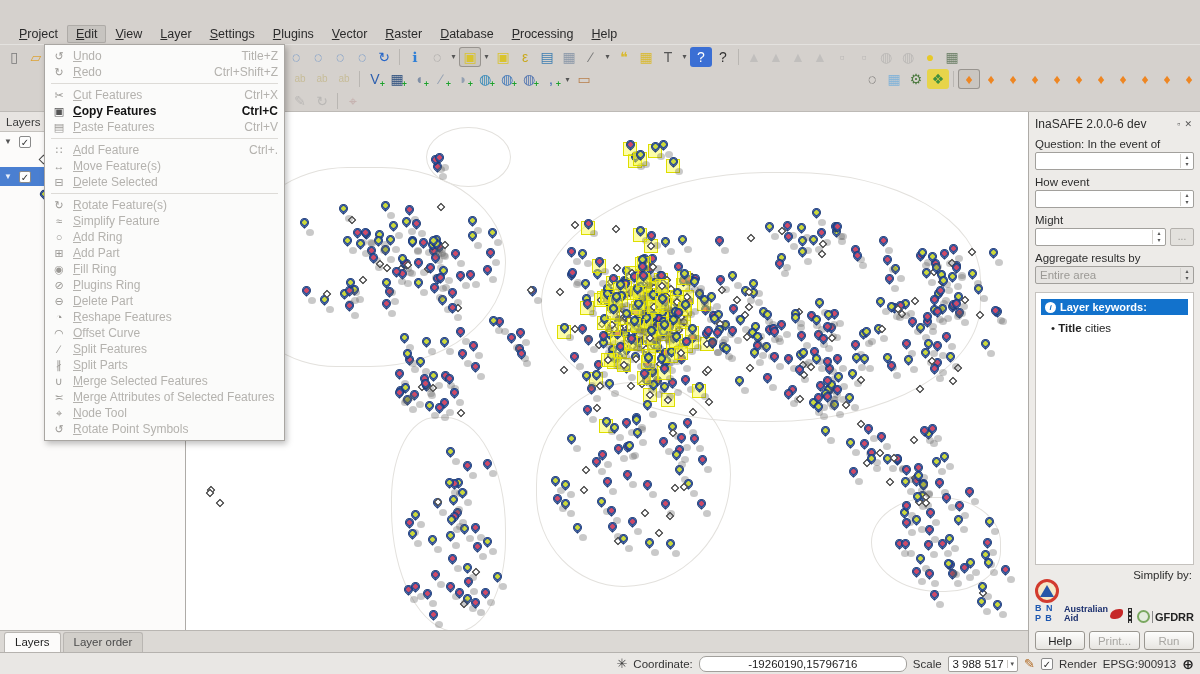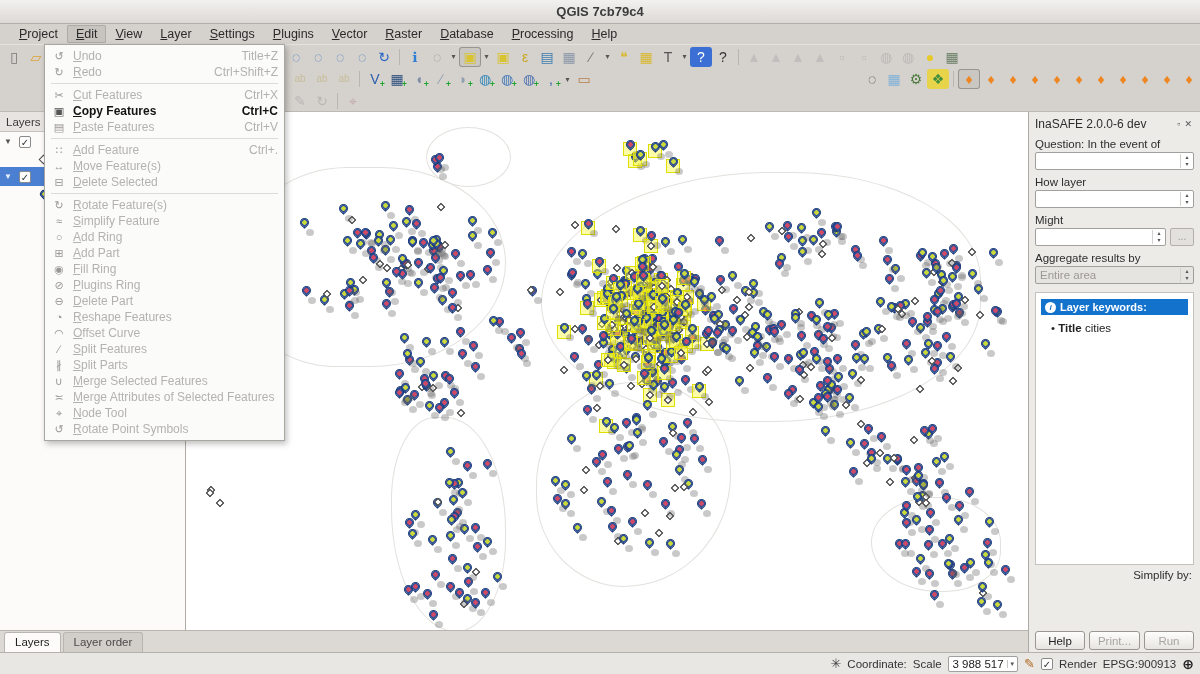--- a/index.html
+++ b/index.html
@@ -173,23 +173,20 @@
   .submenu { left:286px; top:130px; width:134px; padding:1px 0; }
   .srow { height:16px; display:flex; align-items:center; padding:0 8px; font-size:12px;
           font-weight:bold; color:#1a1a1a; white-space:nowrap; }
   .srow.highlighted { background:#4a86d8; color:#fff; }
 </style>
 </head>
 <body>
 
 <div id="app">
 
-  <div class="titlebar">
-    <span class="wtitle">QGIS 7cb79c4</span>
-  </div>
 
   <div class="menubar">
       <span class="mitem">Project</span>
       <span class="mitem pressed">Edit</span>
       <span class="mitem">View</span>
       <span class="mitem">Layer</span>
       <span class="mitem">Settings</span>
       <span class="mitem">Plugins</span>
       <span class="mitem">Vector</span>
       <span class="mitem">Raster</span>
@@ -3310,21 +3307,21 @@
       <span class="rp-winbtn">✕</span>
     </div>
     <div class="rp-label">Question: In the event of</div>
     <div class="combo">
       <span class="val"></span>
       <span class="spin">
           <span>▴</span>
           <span>▾</span>
         </span>
     </div>
-    <div class="rp-label">How layer</div>
+    <div class="rp-label">How event</div>
     <div class="combo">
       <span class="val"></span>
       <span class="spin">
           <span>▴</span>
           <span>▾</span>
         </span>
     </div>
     <div class="rp-label">Might</div>
     <div class="might-row">
       <div class="combo">
@@ -3351,31 +3348,49 @@
         <span>Layer keywords:</span>
       </div>
       <div class="kw-bullet">
         <span>•</span>
         <b>Title</b> <span>cities</span>
       </div>
     </div>
 
     <div class="supported">
       <span class="sb-label">Simplify by:</span>
+      <div class="logos">
+        <span class="bnpb">
+          <span class="bnpb-circle">
+              <span class="bnpb-tri"></span>
+            </span>
+          <span class="bnpb-label">B N P B</span>
+        </span>
+        <span class="ausaid">
+          <span class="txt"><span>Australian</span><br><span>Aid</span></span>
+          <span class="kangaroo"></span>
+        </span>
+        <span class="dfat-box"></span>
+        <span class="gfdrr">
+          <span class="gfdrr-circle"></span>
+          <span class="gfdrr-label">GFDRR</span>
+        </span>
+      </div>
     </div>
     <div class="rp-buttons" id="rpButtons">
         <button class="rp-btn">Help</button>
         <button class="rp-btn disabled">Print...</button>
         <button class="rp-btn disabled">Run</button>
       </div>
   </div>
 
   <div class="statusbar">
     <span class="sb-icon">✳</span>
     <span>Coordinate:</span>
+    <input class="coord-input" value="-19260190,15796716" style="">
     <span>Scale</span>
     <span class="scale-combo">
       <span class="sval">3 988 517</span>
       <span class="sdd">▾</span>
     </span>
     <span class="sb-icon" style="color:#b06820">✎</span>
     <span class="sb-check">✓</span>
     <span>Render</span>
     <span>EPSG:900913</span>
     <span class="crs-icon">⊕</span>

